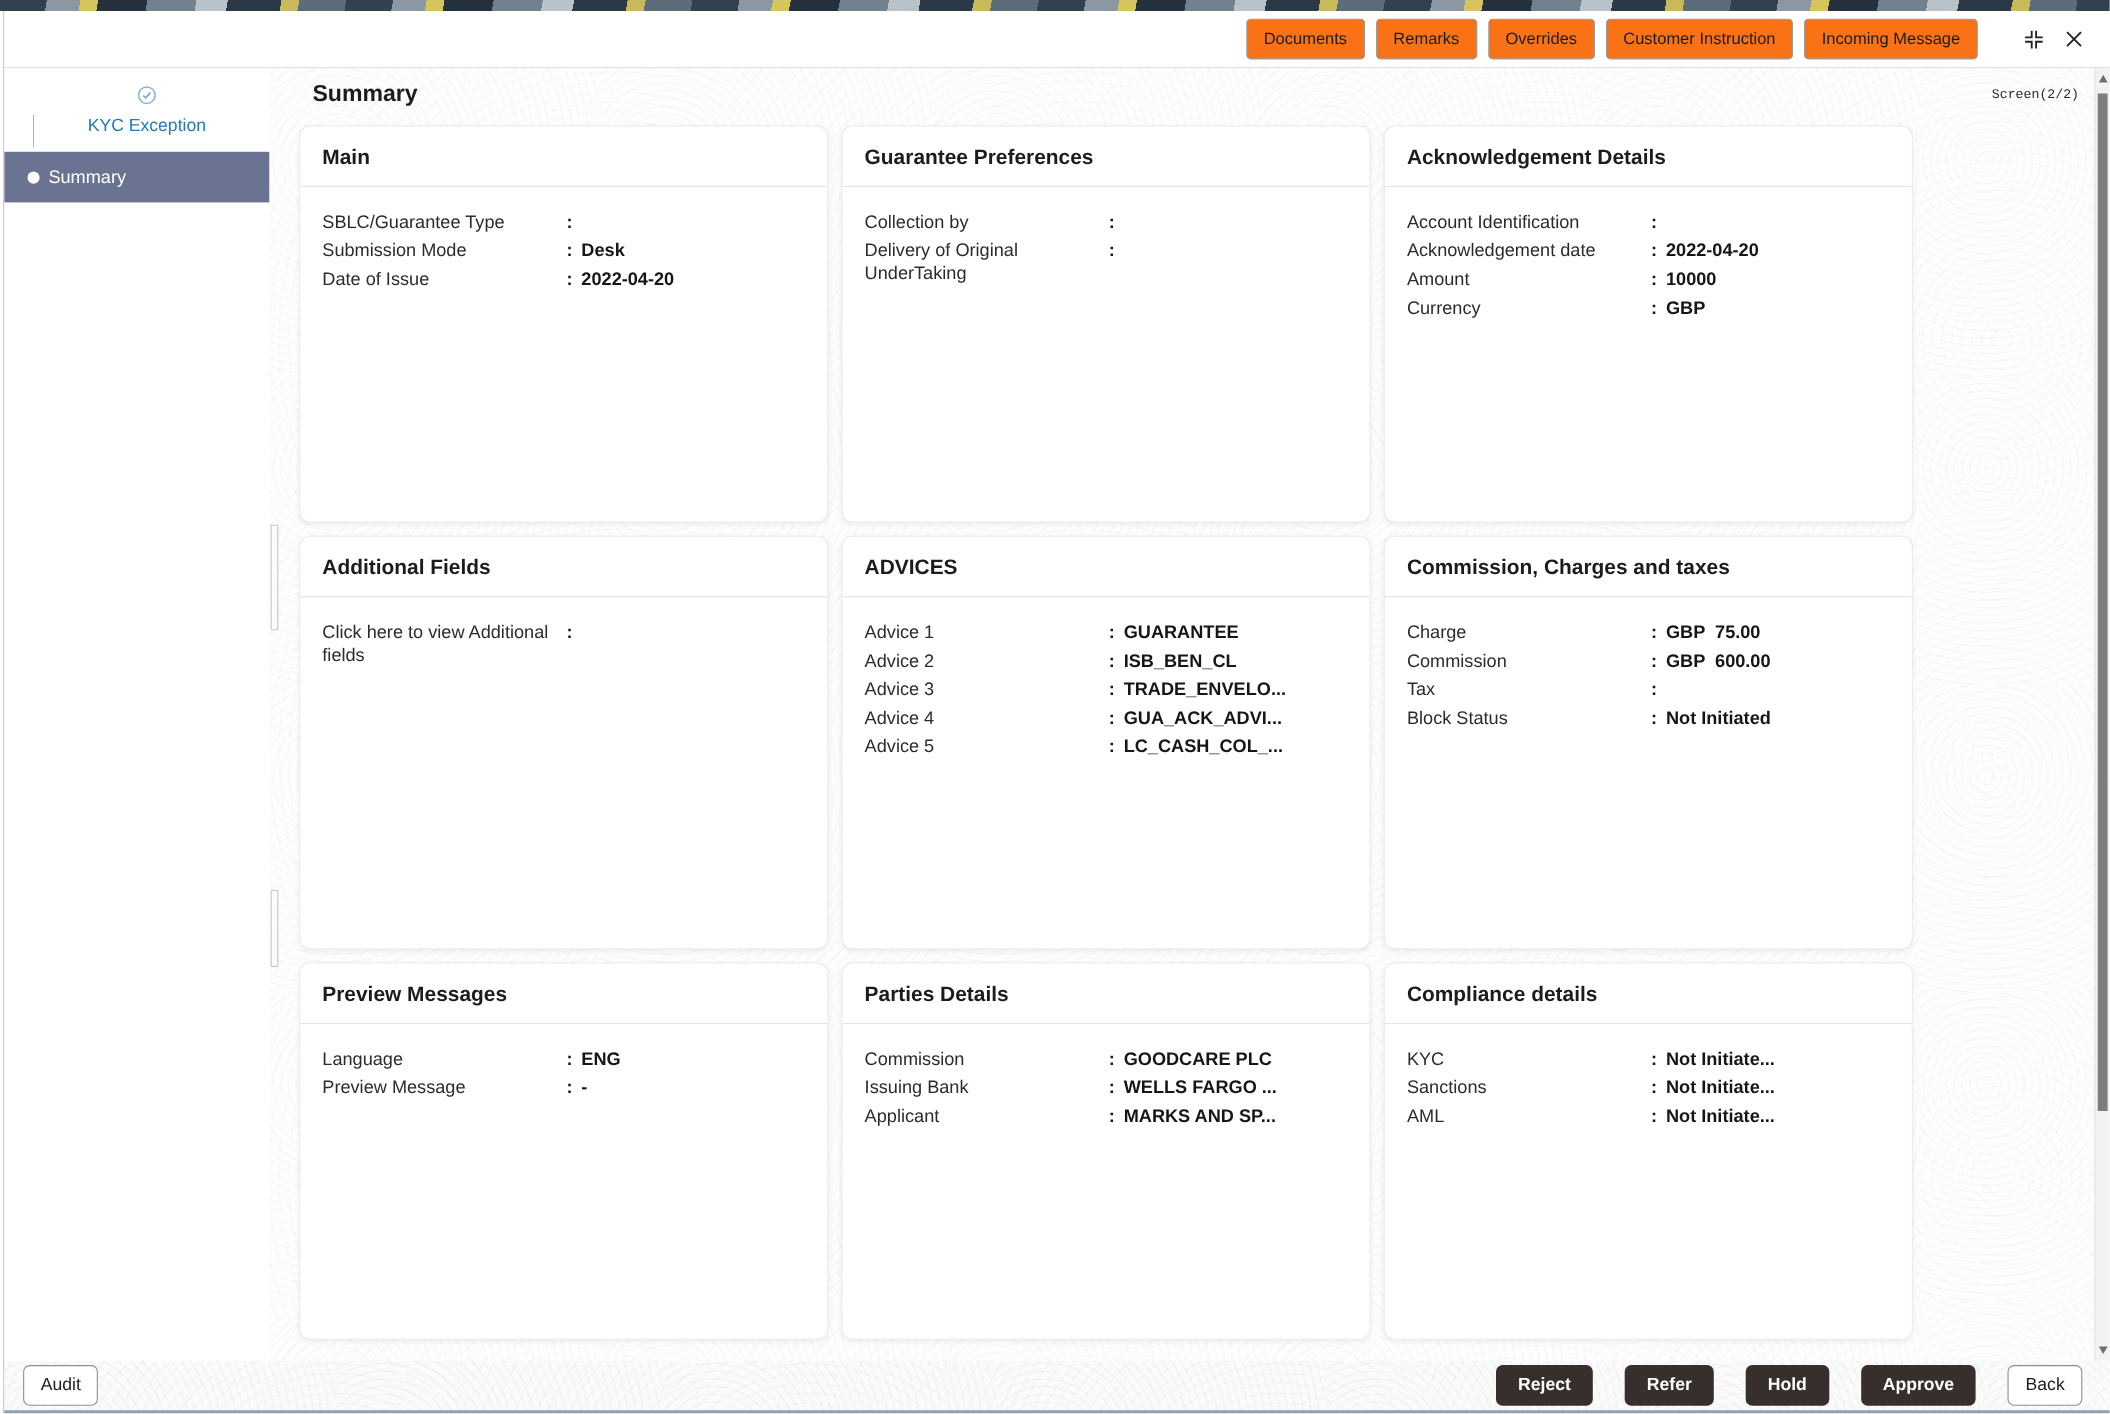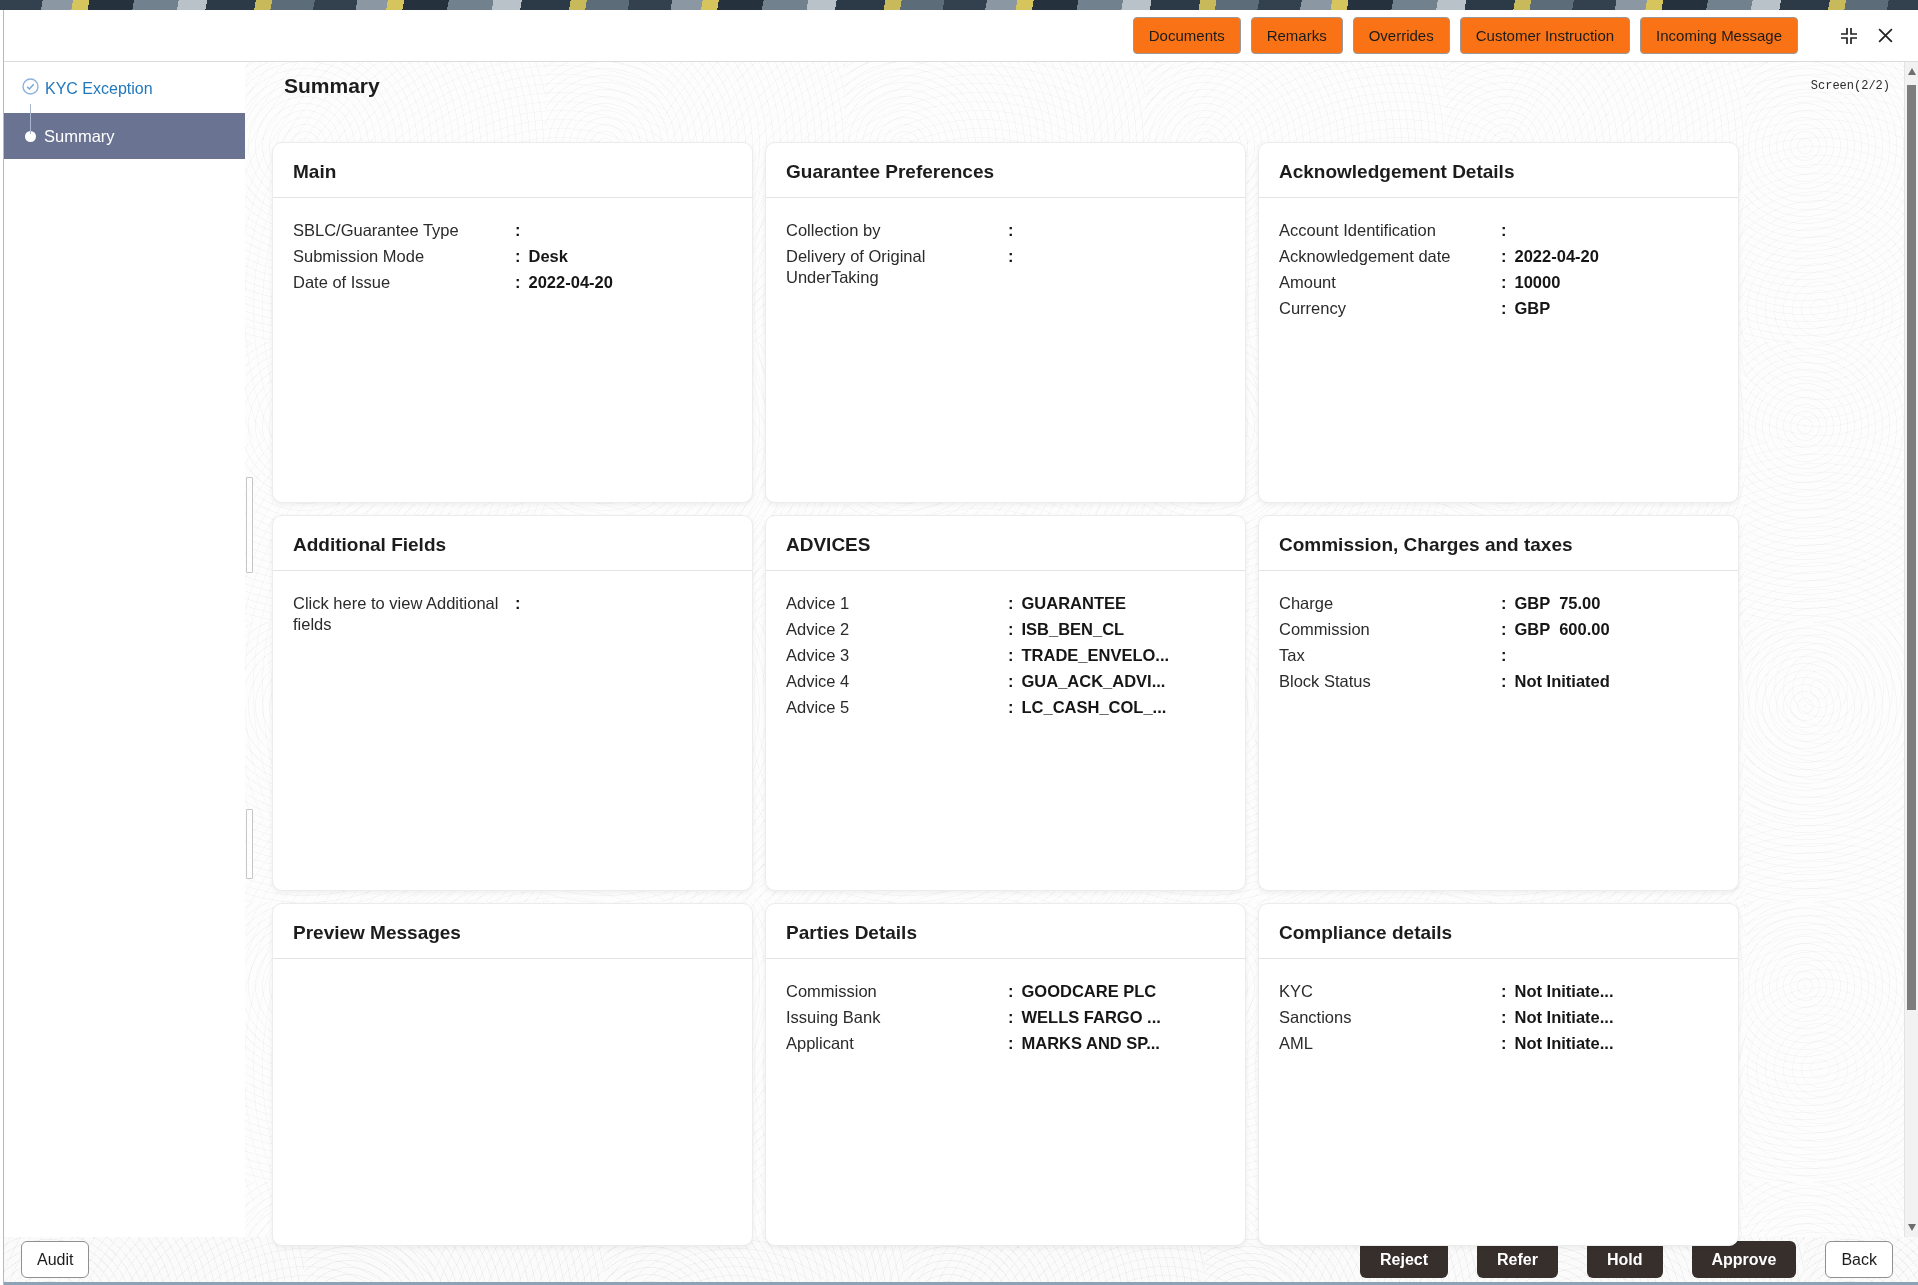--- a/index.html
+++ b/index.html
@@ -18,36 +18,36 @@
   .hdr-actions { margin-left:auto; display:flex; align-items:center; gap:10px; }
   .hbtn { height:37px; padding:0 15px; font-size:15px; color:#1c1c1c; background:#f97316; border:1px solid #9a9a9a; border-radius:4px; cursor:pointer; white-space:nowrap; }
   .icon-btn { display:flex; align-items:center; justify-content:center; width:26px; height:26px; cursor:pointer; background:none; border:none; }
   .icon-btn.first { margin-left:28px; }
 
   .main-row { flex:1; display:flex; min-height:0; position:relative; }
 
   
   aside { width:241px; flex:none; background:#fff; position:relative; }
   .nav-item { display:flex; align-items:center; cursor:pointer; }
-  .nav-kyc { padding:16px 0 0 18px; gap:6px; color:#2278bd; font-size:16px; }
+  .nav-kyc { padding:16px 0 0 18px; gap:6px; color:#2278bd; font-size:16px;flex-direction:column; }
   .connector { position:absolute; left:26px; top:42px; width:1px; height:30px; background:#a9b6cf; }
   .nav-summary { margin-top:14px; height:46px; background:#6b7392; color:#fff; font-size:16.5px; padding-left:21px; gap:8px; }
   .dot { width:11px; height:11px; border-radius:50%; background:#fff; flex:none; }
 
   
   .pattern { background-color:#fdfdfd;
     background-image:repeating-radial-gradient(circle at 20% 30%, rgba(120,120,120,.05) 0 1px, transparent 1px 7px),
                      repeating-radial-gradient(circle at 75% 65%, rgba(120,120,120,.04) 0 1px, transparent 1px 9px);
     background-size:300px 280px, 420px 380px; }
   .content { flex:1; position:relative; min-width:0; }
   .content-head { position:absolute; top:12px; left:39px; right:28px; display:flex; justify-content:space-between; align-items:center; }
   .content-head h2 { font-size:21px; font-weight:700; }
   .screen-ind { font-size:12px; color:#2b2b2b;font-family:Liberation Mono, monospace; }
 
-  .grid { position:absolute; top:80px; left:27px; display:grid; grid-template-columns:481px 481px 481px; grid-template-rows:361px 376px 343px; gap:12px; }
+  .grid { position:absolute; top:52px; left:27px; display:grid; grid-template-columns:481px 481px 481px; grid-template-rows:361px 376px 343px; gap:12px; }
   .card { background:#fff; border:1px solid #ececec; border-radius:10px; box-shadow:0 2px 5px rgba(0,0,0,.06); padding:18px 20px 0; overflow:hidden; }
   .card-title { font-size:19px; font-weight:700; color:#1c1c1c; }
   .card-divider { height:1px; background:#e4e4e4; margin:14px -20px 0; }
   .card-fields { margin-top:22px; font-size:16.5px; color:#2b2b2b; }
   .frow { display:flex; align-items:flex-start; line-height:21px; margin-bottom:5px; }
   .flabel { width:222px; flex:none; padding-right:6px; }
   .fval { flex:1; font-weight:700; color:#161616; white-space:pre-wrap; }
   .fval::before { content:":"; margin-right:8px; }
 
   
@@ -243,20 +243,30 @@
             <div class="frow">
               <span class="flabel">Block Status</span>
               <span class="fval">Not Initiated</span>
             </div>
           </div>
         </div>
 
         <div class="card">
           <div class="card-title">Preview Messages</div>
           <div class="card-divider"></div>
+          <div class="card-fields">
+            <div class="frow">
+              <span class="flabel">Language</span>
+              <span class="fval">ENG</span>
+            </div>
+            <div class="frow">
+              <span class="flabel">Preview Message</span>
+              <span class="fval">-</span>
+            </div>
+          </div>
         </div>
 
         <div class="card">
           <div class="card-title">Parties Details</div>
           <div class="card-divider"></div>
           <div class="card-fields">
             <div class="frow">
               <span class="flabel">Commission</span>
               <span class="fval">GOODCARE PLC</span>
             </div>

